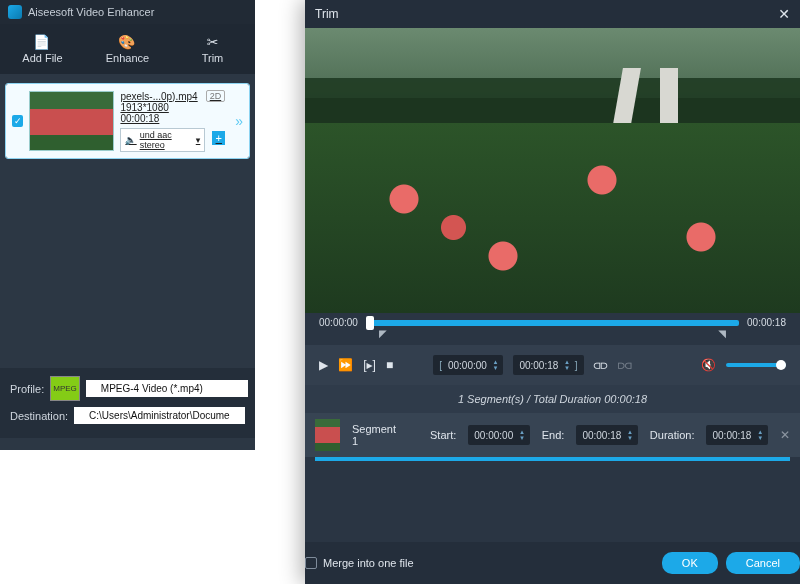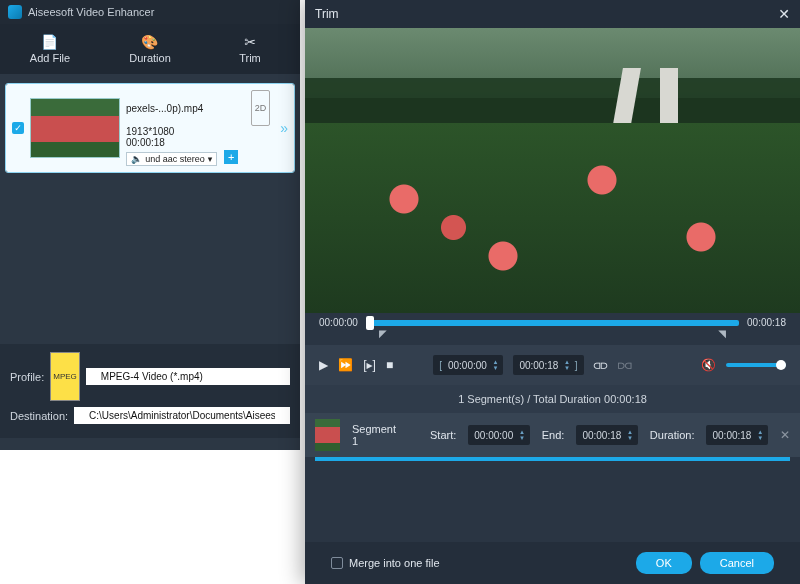--- a/index.html
+++ b/index.html
@@ -1,40 +1,40 @@
 <!DOCTYPE html>
 <html><head>
 <meta charset="utf-8">
 <style>
 * { margin: 0; padding: 0; box-sizing: border-box; font-family: "Segoe UI", Arial, sans-serif; }
 body { width: 800px; height: 584px; background: #fff; position: relative; overflow: hidden; }
 
-.main-window { position: absolute; left: 0; top: 0; width: 300px; height: 450px; background: #2c3744; }
+.main-window { position: absolute; left: 0; top: 0; width: 255px; height: 450px; background: #2c3744; }
 .title-bar { height: 24px; background: #212a35; color: #c5cdd6; font-size: 11px; display: flex; align-items: center; padding-left: 8px; gap: 6px; }
 .title-bar .logo { width: 14px; height: 14px; background: linear-gradient(135deg, #1ca9e8, #0a7ab0); border-radius: 3px; }
 
 .toolbar { height: 50px; background: #1f2833; display: flex; }
 .tool-btn { flex: 1; color: #d8dee6; font-size: 11px; display: flex; flex-direction: column; align-items: center; justify-content: center; gap: 2px; cursor: pointer; }
 .tool-btn .ic { font-size: 14px; }
 
 .file-list { padding: 10px 6px; }
 .file-item { background: #f3fbff; border-radius: 2px; padding: 6px; display: flex; align-items: center; gap: 6px; outline: 1px solid #8dd4f2; }
 .file-item .chk { width: 12px; height: 12px; background: #1ca9e8; border-radius: 2px; display:flex; align-items:center; justify-content:center; color:#fff; font-size:9px; }
 .file-item .thumb { width: 90px; height: 60px; background: linear-gradient(#3a6b3a 30%, #c94f4f 30% 75%, #2f5f2f 75%); border: 1px solid #9cc; }
-.file-info { font-size: 10px; color: #222; flex: 1; }
+.file-info { font-size: 10px; color: #222; flex: 1; text-decoration: underline; }
 .file-info .row { display: flex; align-items: center; gap: 4px; }
-.badge-2d { font-size: 9px; color: #777; border: 1px solid #aaa; padding: 12px 3px; border-radius: 2px; }
+.badge-2d { font-size: 9px; color: #777; border: 1px solid #aaa; padding: 0 3px; border-radius: 2px; }
 .audio-dd { border: 1px solid #b8c9d3; background: #fff; font-size: 9px; padding: 1px 4px; display: inline-flex; align-items: center; gap: 3px; margin-top: 4px; cursor: pointer; }
 .plus { width: 14px; height: 14px; background: #1ca9e8; color: #fff; font-size: 11px; display: inline-flex; align-items: center; justify-content: center; margin-left: 3px; cursor: pointer; }
 .arrows { color: #5fcaf3; font-size: 14px; margin-left: 4px; }
 
 .bottom-bar { position: absolute; bottom: 12px; left: 0; right: 0; background: #242e3a; padding: 8px 10px; font-size: 11px; color: #cfd6de; }
 .bottom-row { display: flex; align-items: center; gap: 6px; margin-bottom: 6px; }
 .bottom-row input { flex: 1; background: #fff; border: none; font-size: 10px; padding: 3px 15px; color: #111; }
-.mpeg-ic { background: #fde047; color: #333; font-size: 8px; padding: 19px 2px; border: 1px solid #888; }
+.mpeg-ic { background: #84cc16; color: #333; font-size: 8px; padding: 7px 2px; border: 1px solid #888; }
 
 
 .trim-dialog { position: absolute; right: 0; top: 0; width: 495px; height: 584px; background: #2a3543; box-shadow: -4px 0 20px rgba(0,0,0,.3); display: flex; flex-direction: column; }
 .trim-title { height: 28px; background: #242e3b; color: #dfe5ec; font-size: 12px; display: flex; align-items: center; justify-content: space-between; padding: 0 10px; }
 .close-ic { cursor: pointer; font-size: 14px; }
 
 .preview { margin: 0; height: 285px; background: #000; position: relative; overflow: hidden; }
 .preview-img { position: absolute; inset: 0; }
 .sky { position: absolute; left: 0; right: 0; top: 0; height: 70px; background: linear-gradient(#6b8a70, #4c6b52); }
 .trees { position: absolute; left: 0; right: 0; top: 50px; height: 60px; background: #1f3b22; opacity: .9; }
@@ -51,47 +51,47 @@
 
 .controls { background: #333f4e; padding: 10px 14px; display: flex; align-items: center; gap: 10px; }
 .ctrl-btn { color: #dfe5ec; font-size: 12px; cursor: pointer; }
 .time-box { background: #1e2630; color: #cfd6de; font-size: 10px; padding: 4px 6px; border-radius: 2px; display: flex; align-items: center; gap: 4px; }
 .time-box.bracket-l::before { content: "["; color: #8ab; margin-right: 2px; }
 .time-box.bracket-r::after { content: "]"; color: #8ab; margin-left: 2px; }
 .spin { display:flex; flex-direction:column; font-size:7px; color:#6aa0c4; line-height:6px; margin-left:3px; }
 .vol-track { width: 60px; height: 4px; background: #1ca9e8; position: relative; border-radius: 2px; }
 .vol-knob { position: absolute; right: 0; top: -3px; width: 10px; height: 10px; background: #fff; border-radius: 5px; }
 
-.seg-header { text-align: center; color: #cfd6de; font-size: 11px; padding: 8px 0; background: #2f3b4a; }
+.seg-header { text-align: center; color: #cfd6de; font-size: 11px; padding: 8px 0; background: #2f3b4a; font-style: italic; }
 .segment-row { background: #374453; padding: 6px 10px; display: flex; align-items: center; gap: 12px; font-size: 11px; color: #dfe5ec; }
 .seg-thumb { width: 46px; height: 32px; background: linear-gradient(#3a6b3a 25%, #c94f4f 25% 75%, #2f5f2f 75%); }
 .seg-track { height: 4px; background: #1ca9e8; margin: 0 10px 8px; }
 
-.dialog-footer { margin-top: auto; background: #242e3b; padding: 10px 26px; display: flex; align-items: center; justify-content: space-between; }
+.dialog-footer { margin-top: auto; background: #242e3b; padding: 10px 0; display: flex; align-items: center; justify-content: space-between; }
 .merge { display: flex; align-items: center; gap: 6px; color: #dfe5ec; font-size: 11px; }
 .merge .box { width: 12px; height: 12px; border: 1px solid #7f8c9b; border-radius: 2px; }
 .dlg-btns { display: flex; gap: 8px; }
 .dlg-btn { background: #1ca9e8; color: #fff; font-size: 11px; padding: 5px 20px; border-radius: 10px; cursor: pointer; }
 </style>
 </head>
 <body>
 
 <div class="main-window">
   <div class="title-bar">
     <div class="logo"></div>
     <span>Aiseesoft Video Enhancer</span>
   </div>
   <div class="toolbar">
     <div class="tool-btn">
       <span class="ic">📄</span>
       <span>Add File</span>
     </div>
     <div class="tool-btn">
       <span class="ic">🎨</span>
-      <span>Duration</span>
+      <span>Enhance</span>
     </div>
     <div class="tool-btn">
       <span class="ic">✂</span>
       <span>Trim</span>
     </div>
   </div>
   <div class="file-list">
     <div class="file-item">
       <div class="chk">✓</div>
       <div class="thumb"></div>

